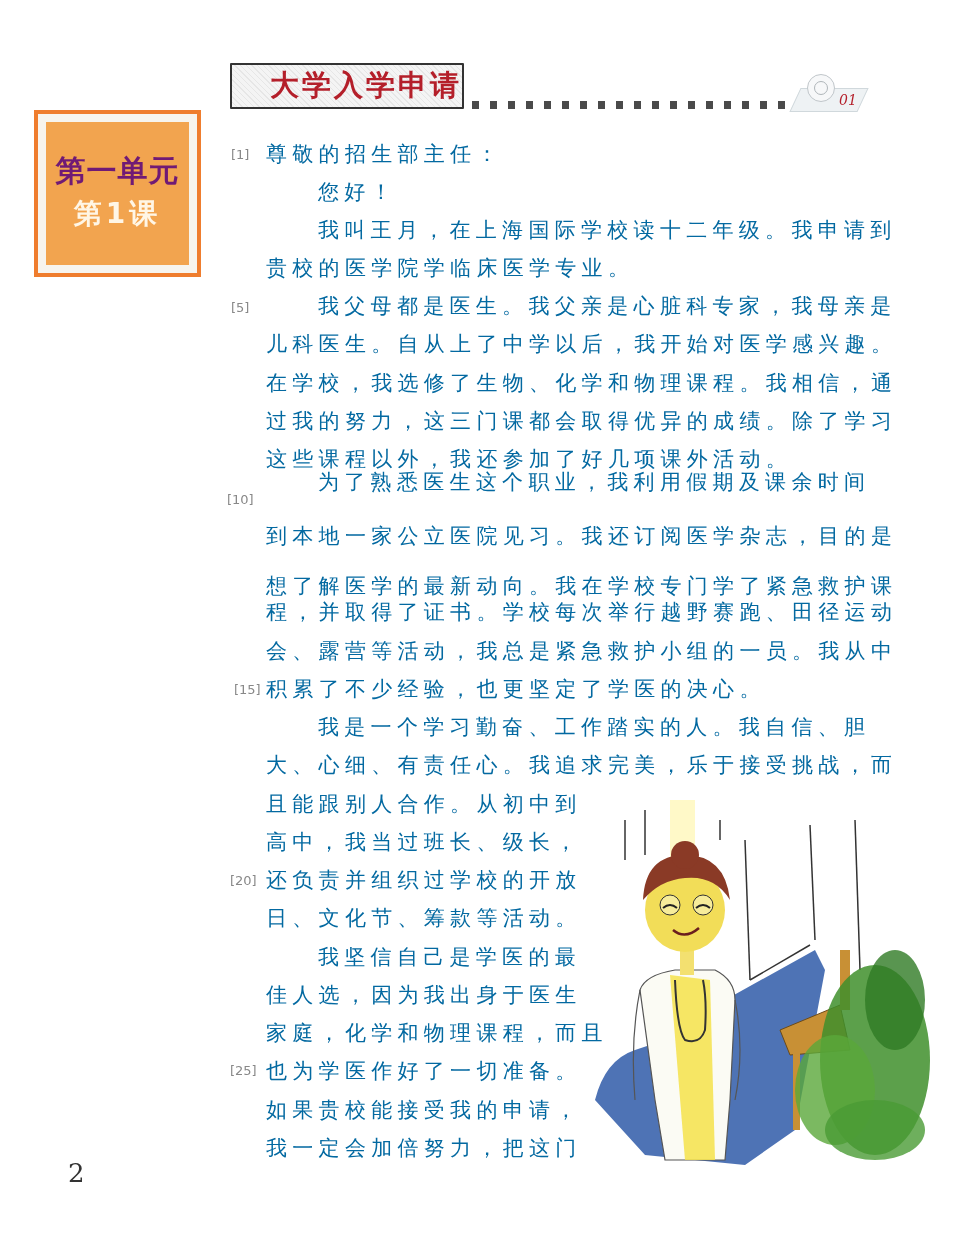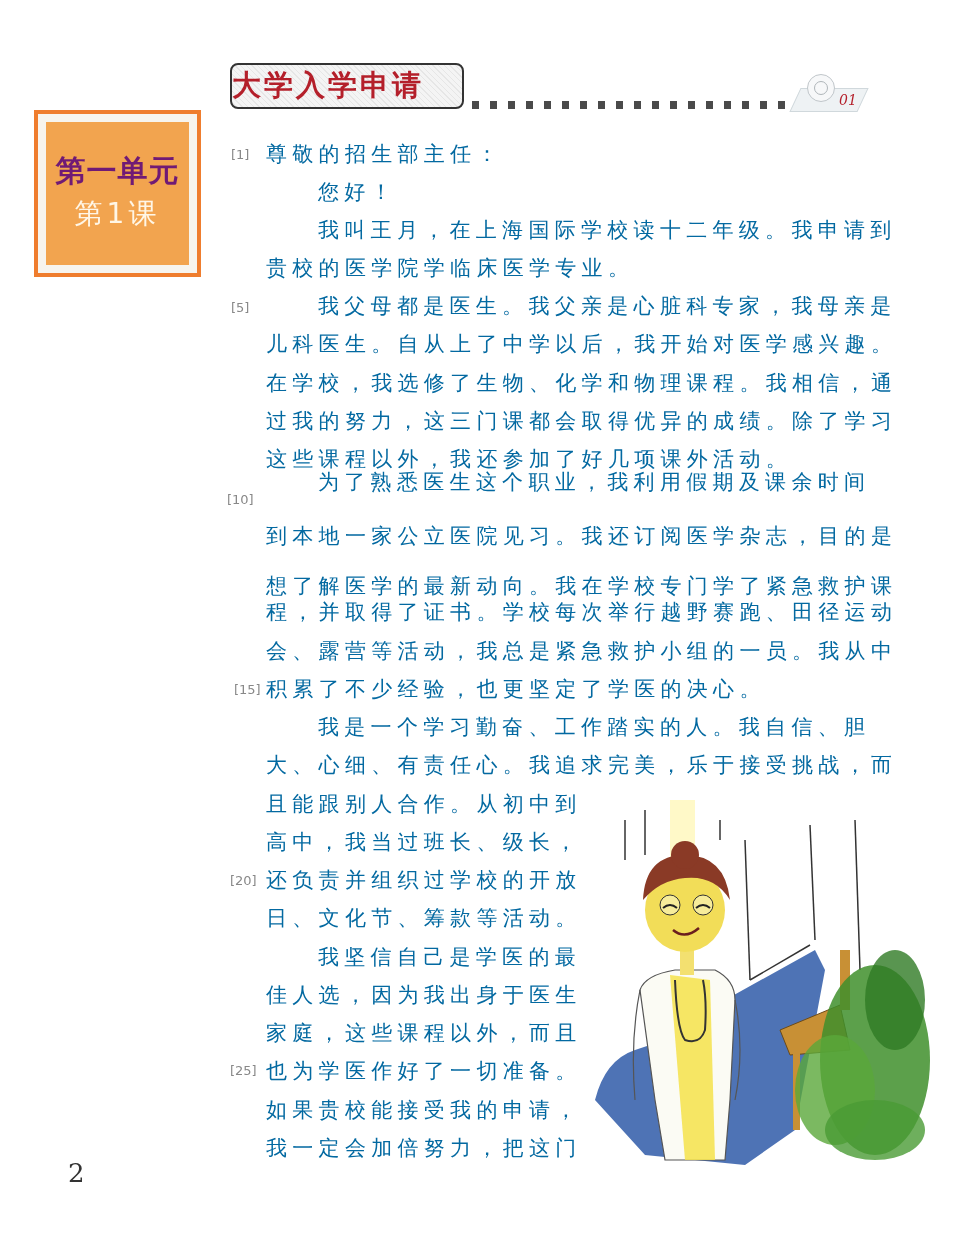--- a/index.html
+++ b/index.html
@@ -3,24 +3,24 @@
 <meta charset="utf-8">
 <style>
   html, body { margin:0; padding:0; }
   body { width:960px; height:1260px; background:#ffffff; position:relative; overflow:hidden;
          font-family:"DejaVu Serif", serif; color:#222; }
   .unit-box { position:absolute; left:34px; top:110px; width:167px; height:167px; background:#f7f4ee; }
   .unit-box .frame { position:absolute; left:0; top:0; right:0; bottom:0; border:4px solid #ef7d2e; }
   .unit-box .inner { position:absolute; left:12px; top:12px; right:12px; bottom:12px; background:#f2a44f;
         display:flex; flex-direction:column; align-items:center; justify-content:center; }
   .unit-title { color:#701a75; font-family:"DejaVu Sans", sans-serif; font-weight:bold; font-size:30px; line-height:1.4; letter-spacing:1px; }
-  .lesson-title { color:#fff6e6; font-family:"DejaVu Sans", sans-serif; font-weight:normal; font-size:28px; line-height:1.6; letter-spacing:4px; }
+  .lesson-title { color:#fff6e6; font-family:"DejaVu Sans", sans-serif; font-weight:bold; font-size:28px; line-height:1.6; letter-spacing:4px; }
   .title-box { position:absolute; left:230px; top:63px; width:230px; height:42px; border:2px solid #333;
-        border-radius:8px; background: repeating-linear-gradient(45deg,#f4f4f4 0 3px,#e6e6e6 3px 4px);
-        display:flex; align-items:center; justify-content:flex-start; }
+        border-radius:1px; background: repeating-linear-gradient(45deg,#f4f4f4 0 3px,#e6e6e6 3px 4px);
+        display:flex; align-items:center; justify-content:flex-end; }
   .title-text { color:#b41f2a; font-family:"DejaVu Sans", sans-serif; font-weight:bold; font-size:29px; letter-spacing:3px; }
   .dots { position:absolute; left:472px; top:101px; width:320px; height:8px;
         background: repeating-linear-gradient(90deg,#4a4a4a 0 7px, transparent 7px 18px); }
   .disc { position:absolute; left:795px; top:72px; width:70px; height:40px; }
   .disc .para { position:absolute; left:0; top:16px; width:66px; height:22px; background:#eef2f4;
         transform:skewX(-25deg); border:1px solid #d0d8dc; }
   .disc .circ { position:absolute; left:12px; top:2px; width:26px; height:26px; border-radius:50%;
         border:1px solid #c0c6ca; background:#f7f8f9; }
   .disc .circ2 { position:absolute; left:19px; top:9px; width:12px; height:12px; border-radius:50%; border:1px solid #b0b6ba; }
   .disc-num { position:absolute; left:44px; top:20px; color:#b41f2a; font-style:italic; font-size:14px; font-family:"DejaVu Serif", serif;text-align:center; }
@@ -76,21 +76,21 @@
   <div class="line" style="left:266px;top:637px">会、露营等活动，我总是紧急救护小组的一员。我从中</div>
   <div class="line" style="left:266px;top:675px">积累了不少经验，也更坚定了学医的决心。</div>
   <div class="line" style="left:318px;top:713px">我是一个学习勤奋、工作踏实的人。我自信、胆</div>
   <div class="line" style="left:266px;top:751px">大、心细、有责任心。我追求完美，乐于接受挑战，而</div>
   <div class="line" style="left:266px;top:790px">且能跟别人合作。从初中到</div>
   <div class="line" style="left:266px;top:828px">高中，我当过班长、级长，</div>
   <div class="line" style="left:266px;top:866px">还负责并组织过学校的开放</div>
   <div class="line" style="left:266px;top:904px">日、文化节、筹款等活动。</div>
   <div class="line" style="left:318px;top:943px">我坚信自己是学医的最</div>
   <div class="line" style="left:266px;top:981px">佳人选，因为我出身于医生</div>
-  <div class="line" style="left:266px;top:1019px">家庭，这些课程以外，而且</div>
+  <div class="line" style="left:266px;top:1019px">家庭，化学和物理课程，而且</div>
   <div class="line" style="left:266px;top:1057px">也为学医作好了一切准备。</div>
   <div class="line" style="left:266px;top:1096px">如果贵校能接受我的申请，</div>
   <div class="line" style="left:266px;top:1134px">我一定会加倍努力，把这门</div>
 </div>
 
 <div class="illus">
   <svg width="345" height="365" viewBox="0 0 345 365">
 
     <line x1="40" y1="20" x2="40" y2="60" stroke="#333" stroke-width="1.5"></line>
     <line x1="60" y1="10" x2="60" y2="55" stroke="#333" stroke-width="1.5"></line>

